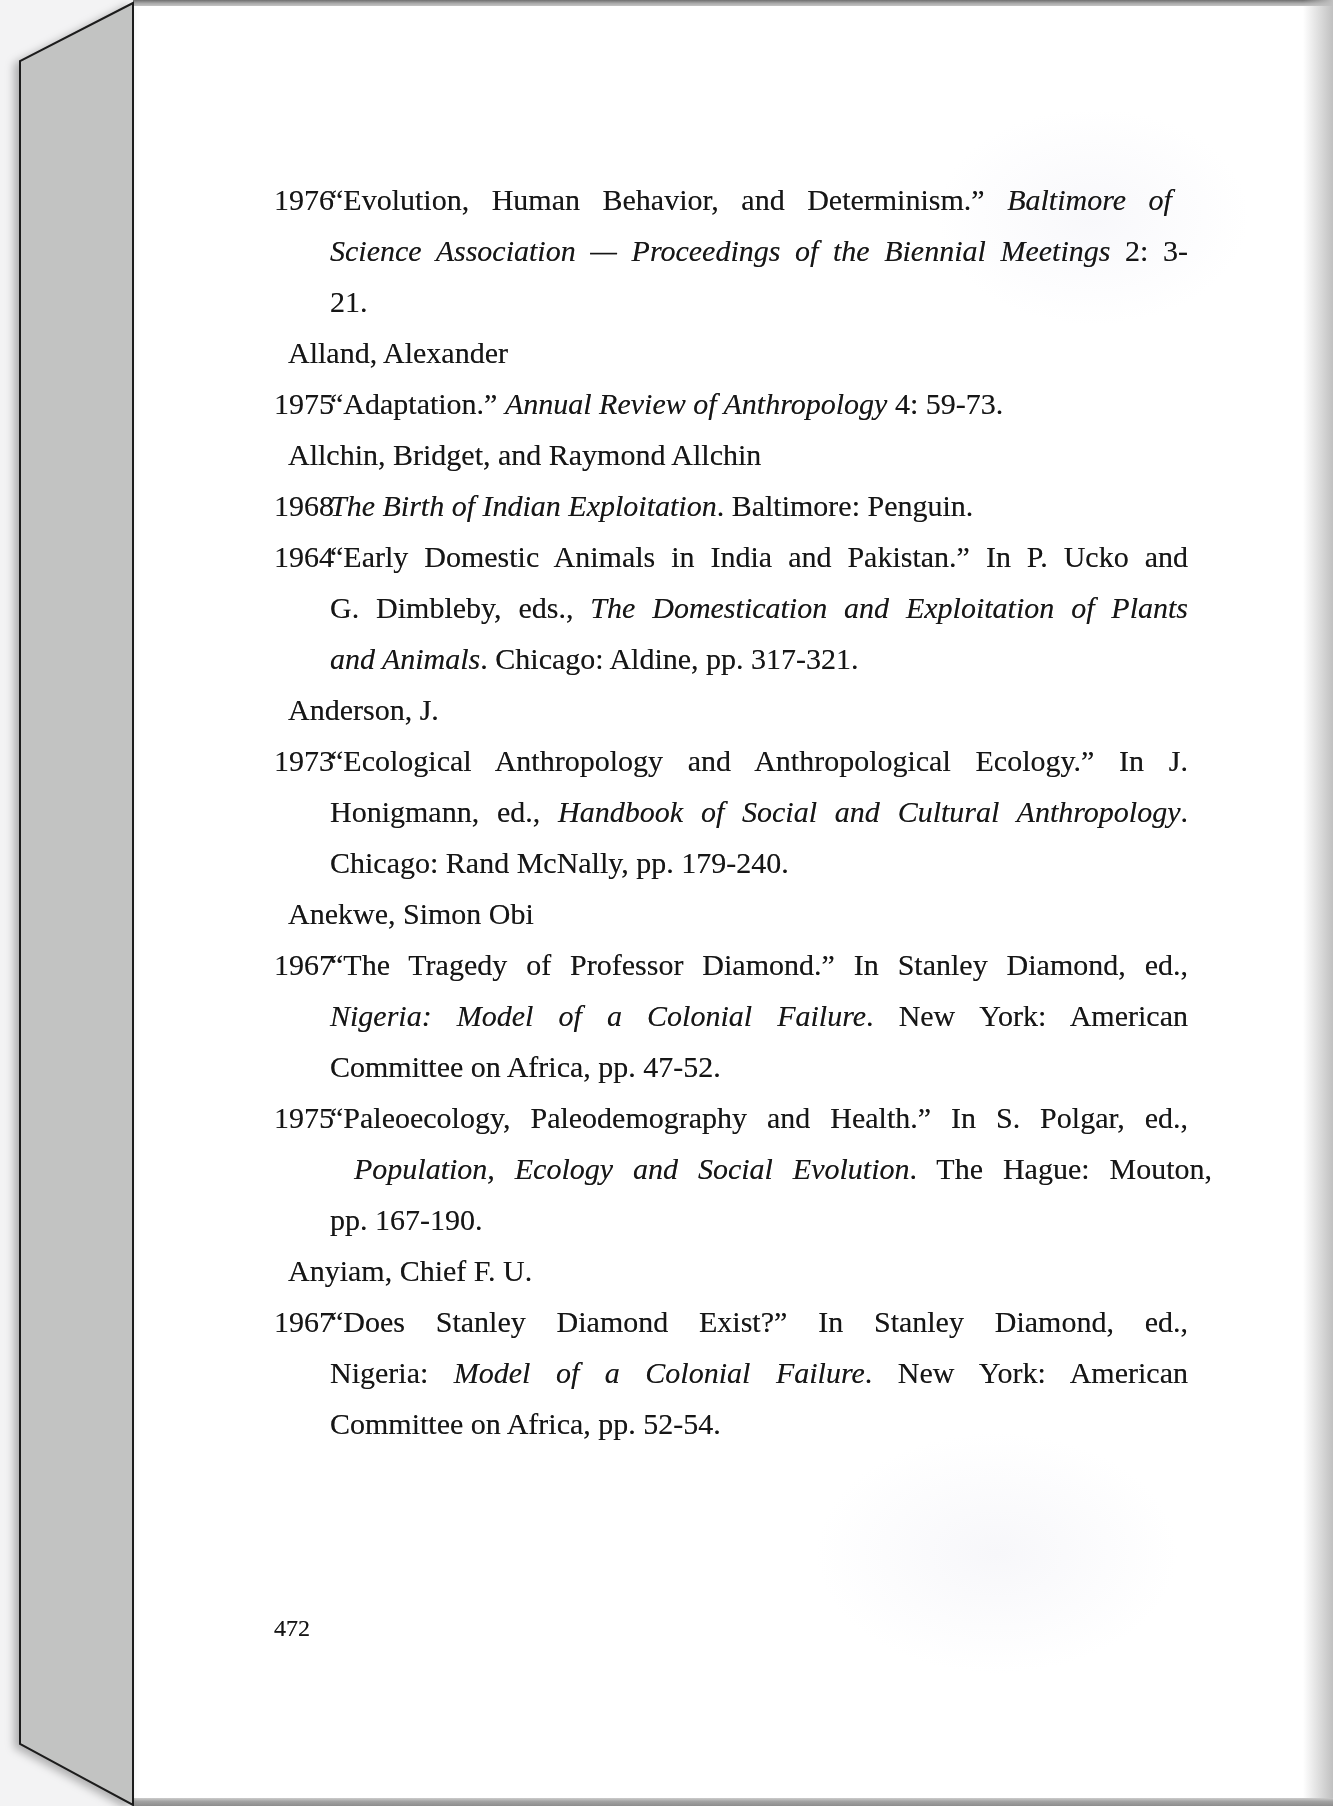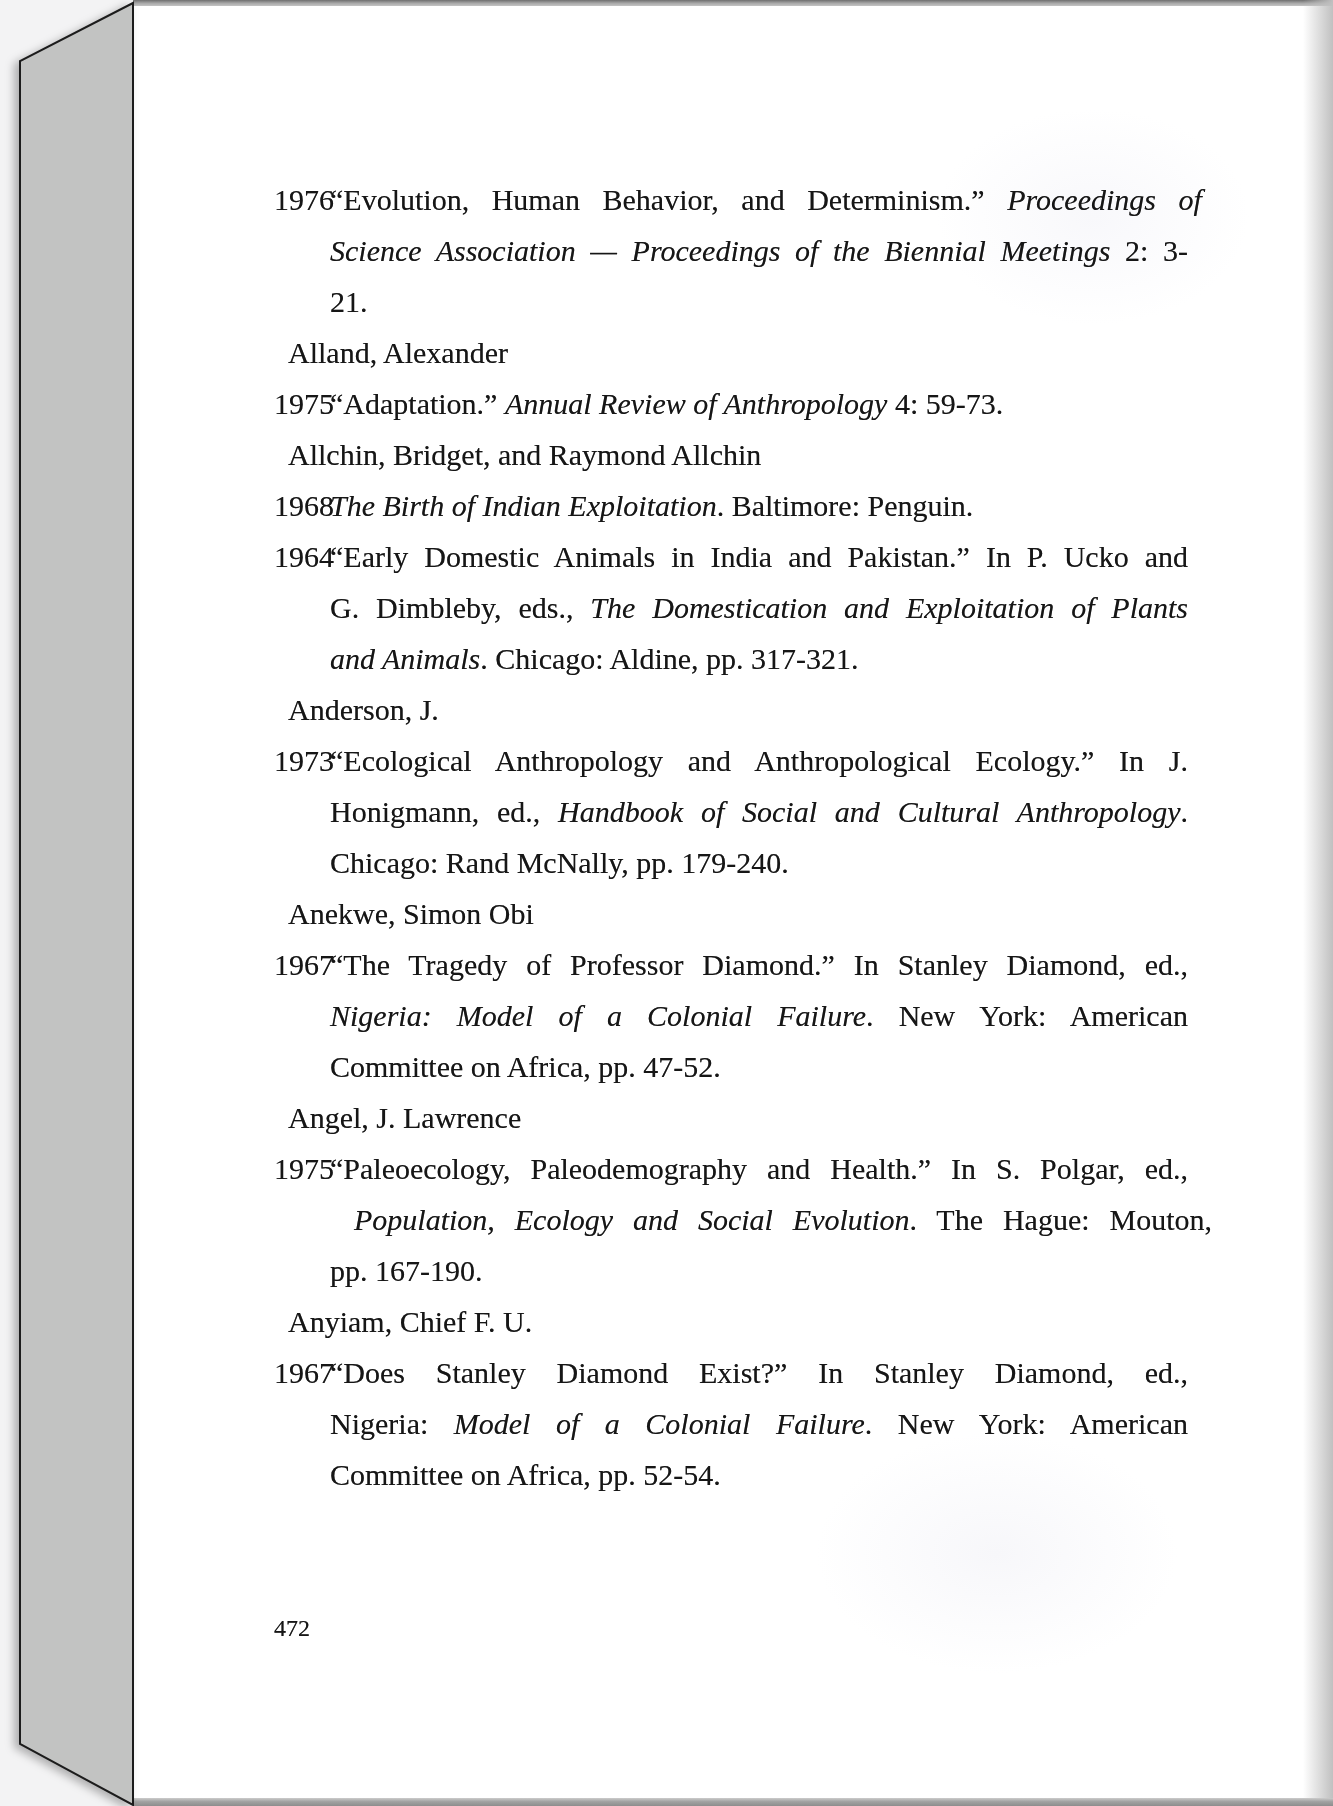--- a/index.html
+++ b/index.html
@@ -65,21 +65,21 @@
   </svg>
 
   <div class="page">
     <div class="edge-top"></div>
     <div class="edge-right"></div>
     <div class="edge-bottom"></div>
 
     <div class="content">
         <div class="work-row">
           <span class="year">1976</span>
-          <div class="line j" style="word-spacing: 15.03px;"><span>“Evolution, Human Behavior, and Determinism.” </span><i>Proceedings of</i></div>
+          <div class="line j" style="word-spacing: 15.03px;"><span>“Evolution, Human Behavior, and Determinism.” </span><i>Baltimore of</i></div>
           <div class="line j" style="word-spacing: 7.11px;"><i>Science Association — Proceedings of the Biennial Meetings</i><span> 2: 3-</span></div>
           <div class="line"><span>21.</span></div>
         </div>
         <div class="author-row">Alland, Alexander</div>
         <div class="work-row">
           <span class="year">1975</span>
           <div class="line"><span>“Adaptation.” </span><i>Annual Review of Anthropology</i><span> 4: 59-73.</span></div>
         </div>
         <div class="author-row">Allchin, Bridget, and Raymond Allchin</div>
         <div class="work-row">
@@ -99,21 +99,20 @@
           <div class="line j" style="word-spacing: 10.31px;"><span>Honigmann, ed., </span><i>Handbook of Social and Cultural Anthropology</i><span>.</span></div>
           <div class="line"><span>Chicago: Rand McNally, pp. 179-240.</span></div>
         </div>
         <div class="author-row">Anekwe, Simon Obi</div>
         <div class="work-row">
           <span class="year">1967</span>
           <div class="line j" style="word-spacing: 11.43px;"><span>“The Tragedy of Professor Diamond.” In Stanley Diamond, ed.,</span></div>
           <div class="line j" style="word-spacing: 17.6px;"><i>Nigeria: Model of a Colonial Failure</i><span>. New York: American</span></div>
           <div class="line"><span>Committee on Africa, pp. 47-52.</span></div>
         </div>
-        <div class="author-row">Angel, J. Lawrence</div>
         <div class="work-row">
           <span class="year">1975</span>
           <div class="line j" style="word-spacing: 12.46px;"><span>“Paleoecology, Paleodemography and Health.” In S. Polgar, ed.,</span></div>
           <div class="line j" style="word-spacing: 12.43px; margin-left: 24px;"><i>Population, Ecology and Social Evolution</i><span>. The Hague: Mouton,</span></div>
           <div class="line"><span>pp. 167-190.</span></div>
         </div>
         <div class="author-row">Anyiam, Chief F. U.</div>
         <div class="work-row">
           <span class="year">1967</span>
           <div class="line j" style="word-spacing: 23.31px;"><span>“Does Stanley Diamond Exist?” In Stanley Diamond, ed.,</span></div>

